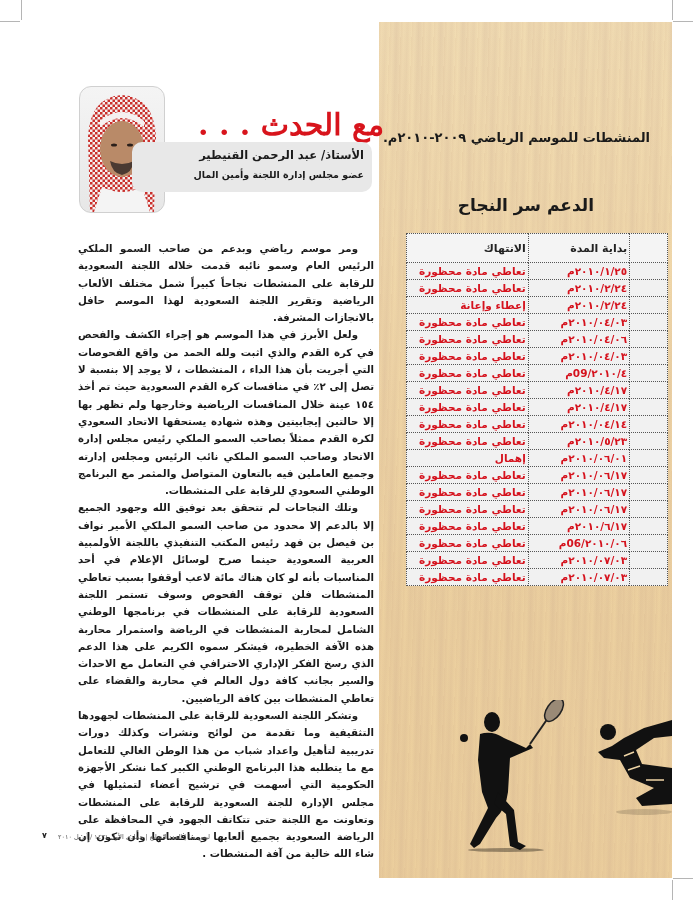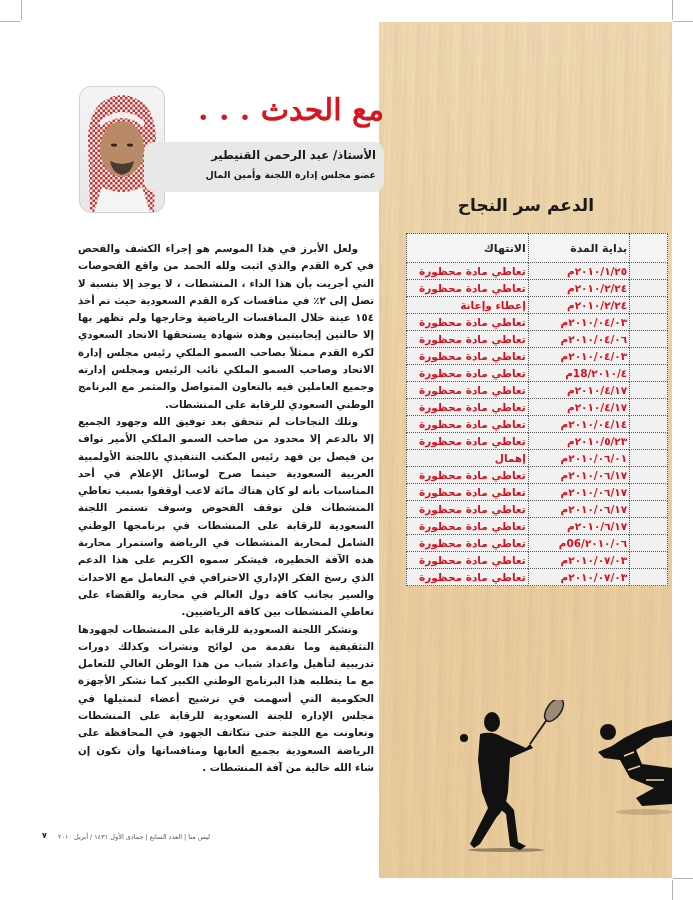--- a/index.html
+++ b/index.html
@@ -43,31 +43,31 @@
   }
   .tbl th { height: 28px; color: #222; font-size: 11px; background: #f4f4f4; }
   .tbl td { color: #d5121d; }
   .tbl .c-empty { width: 37px; }
   .tbl .c-date { width: 100px; margin-top: 26px; }
   .tbl .c-viol { width: 118px; }
 
   
   .sil { position: absolute; }
   .event-title {
-    position: absolute; left: 198px; top: 92px; direction: rtl;
+    position: absolute; left: 198px; top: 107px; direction: rtl;
     color: #d8141c; font-family: "DejaVu Serif", serif; font-size: 30px; font-weight: bold; white-space: nowrap;
   }
   .photo {
     position: absolute; left: 79px; top: 86px; width: 84px; height: 125px;
     border-radius: 12px; overflow: hidden;
     background: linear-gradient(180deg, #f4f4f4, #e7e7e7);
     border: 1px solid #d0d0d0;
   }
   .author-box {
-    position: absolute; left: 144px; top: 142px; width: 240px; height: 50px;
+    position: absolute; left: 132px; top: 142px; width: 240px; height: 50px;
     background: #e8e8e8; border-radius: 10px; direction: rtl;
   }
   .author-name {
     position: absolute; right: 8px; top: 6px; font-size: 11.5px; font-weight: bold; color: #1a1a1a; white-space: nowrap;
   }
   .author-role {
     position: absolute; right: 8px; top: 27px; font-size: 9.5px; font-weight: bold; color: #1a1a1a; white-space: nowrap; margin-left: 32px;
   }
   .article-title {
     position: absolute; right: 99px; top: 195px; direction: rtl;
@@ -89,20 +89,21 @@
 <body>
 
 <div class="crop v" style="left:21px;top:0;"></div>
 <div class="crop h" style="left:0;top:21px;"></div>
 <div class="crop v" style="left:672px;top:0;"></div>
 <div class="crop h" style="left:673px;top:21px;"></div>
 <div class="crop v" style="left:672px;top:880px;"></div>
 <div class="crop h" style="left:673px;top:878px;"></div>
 
 <div class="wood">
+  <div class="wood-subtitle">المنشطات للموسم الرياضي ٢٠٠٩-٢٠١٠م.</div>
 
   <svg class="sil" style="left:55px;top:678px;" width="140" height="160" viewBox="0 0 140 160">
     <ellipse cx="30" cy="38" rx="4" ry="4" fill="#111"></ellipse>
     <ellipse cx="58" cy="22" rx="8" ry="10" fill="#111"></ellipse>
     <path d="M46 34 Q58 30 70 38 L92 48 L96 44 L99 48 L76 58 L74 92 Q72 108 62 118 L46 144 L40 148 L36 144 L54 108 L48 92 L44 60 Z" fill="#111"></path>
     <path d="M64 92 L80 110 L84 142 L92 146 L86 150 L76 146 L72 114 L60 104 Z" fill="#111"></path>
     <line x1="96" y1="44" x2="114" y2="18" stroke="#222" stroke-width="2"></line>
     <ellipse cx="120" cy="10" rx="7" ry="13" transform="rotate(35 120 10)" fill="#9a8a76" stroke="#222" stroke-width="1.5"></ellipse>
     <ellipse cx="72" cy="150" rx="38" ry="2" fill="rgba(0,0,0,0.35)"></ellipse>
   </svg>
@@ -149,21 +150,21 @@
         <td class="c-date">٢٠١٠/٠٤/٠٦م</td>
         <td class="c-viol">تعاطي مادة محظورة</td>
       </tr>
       <tr>
         <td class="c-empty"></td>
         <td class="c-date">٢٠١٠/٠٤/٠٣م</td>
         <td class="c-viol">تعاطي مادة محظورة</td>
       </tr>
       <tr>
         <td class="c-empty"></td>
-        <td class="c-date">٢٠١٠/٤/18م</td>
+        <td class="c-date">٢٠١٠/٤/09م</td>
         <td class="c-viol">تعاطي مادة محظورة</td>
       </tr>
       <tr>
         <td class="c-empty"></td>
         <td class="c-date">٢٠١٠/٤/١٧م</td>
         <td class="c-viol">تعاطي مادة محظورة</td>
       </tr>
       <tr>
         <td class="c-empty"></td>
         <td class="c-date">٢٠١٠/٤/١٧م</td>
@@ -244,19 +245,20 @@
 <div class="event-title">مع الحدث . . .</div>
 
 <div class="author-box">
   <div class="author-name">الأستاذ/ عبد الرحمن القنيطير</div>
   <div class="author-role">عضو مجلس إدارة اللجنة وأمين المال</div>
 </div>
 
 <div class="article-title">الدعم سر النجاح</div>
 
 <div class="article-body">
+  <p>ومر موسم رياضي وبدعم من صاحب السمو الملكي الرئيس العام وسمو نائبه قدمت خلاله اللجنة السعودية للرقابة على المنشطات نجاحاً كبيراً شمل مختلف الألعاب الرياضية وتقرير اللجنة السعودية لهذا الموسم حافل بالانجازات المشرفة.</p>
   <p>ولعل الأبرز في هذا الموسم هو إجراء الكشف والفحص في كرة القدم والذي اثبت ولله الحمد من واقع الفحوصات التي أجريت بأن هذا الداء ، المنشطات ، لا يوجد إلا بنسبة لا تصل إلى ٢٪ في منافسات كرة القدم السعودية حيث تم أخذ ١٥٤ عينة خلال المنافسات الرياضية وخارجها ولم تظهر بها إلا حالتين إيجابيتين وهذه شهادة يستحقها الاتحاد السعودي لكرة القدم ممثلاً بصاحب السمو الملكي رئيس مجلس إدارة الاتحاد وصاحب السمو الملكي نائب الرئيس ومجلس إدارته وجميع العاملين فيه بالتعاون المتواصل والمثمر مع البرنامج الوطني السعودي للرقابة على المنشطات.</p>
   <p>وتلك النجاحات لم تتحقق بعد توفيق الله وجهود الجميع إلا بالدعم إلا محدود من صاحب السمو الملكي الأمير نواف بن فيصل بن فهد رئيس المكتب التنفيذي باللجنة الأولمبية العربية السعودية حينما صرح لوسائل الإعلام في أحد المناسبات بأنه لو كان هناك مائة لاعب أوقفوا بسبب تعاطي المنشطات فلن توقف الفحوص وسوف تستمر اللجنة السعودية للرقابة على المنشطات في برنامجها الوطني الشامل لمحاربة المنشطات في الرياضة واستمرار محاربة هذه الآفة الخطيرة، فيشكر سموه الكريم على هذا الدعم الذي رسخ الفكر الإداري الاحترافي في التعامل مع الاحداث والسير بجانب كافة دول العالم في محاربة والقضاء على تعاطي المنشطات بين كافة الرياضيين.</p>
   <p>وتشكر اللجنة السعودية للرقابة على المنشطات لجهودها التثقيفية وما تقدمة من لوائح ونشرات وكذلك دورات تدريبية لتأهيل واعداد شباب من هذا الوطن الغالي للتعامل مع ما يتطلبه هذا البرنامج الوطني الكبير كما نشكر الأجهزة الحكومية التي أسهمت في ترشيح أعضاء لتمثيلها في مجلس الإدارة للجنة السعودية للرقابة على المنشطات وتعاونت مع اللجنة حتى تتكاتف الجهود في المحافظة على الرياضة السعودية بجميع ألعابها ومنافساتها وأن تكون إن شاء الله خالية من آفة المنشطات .</p>
 </div>
 
 <div class="pagenum">٧</div>
 <div class="footer" style="left:58px;">ليس منا | العدد السابع | جمادى الأول ١٤٣١ / أبريل ٢٠١٠</div>
 
 </body></html>

